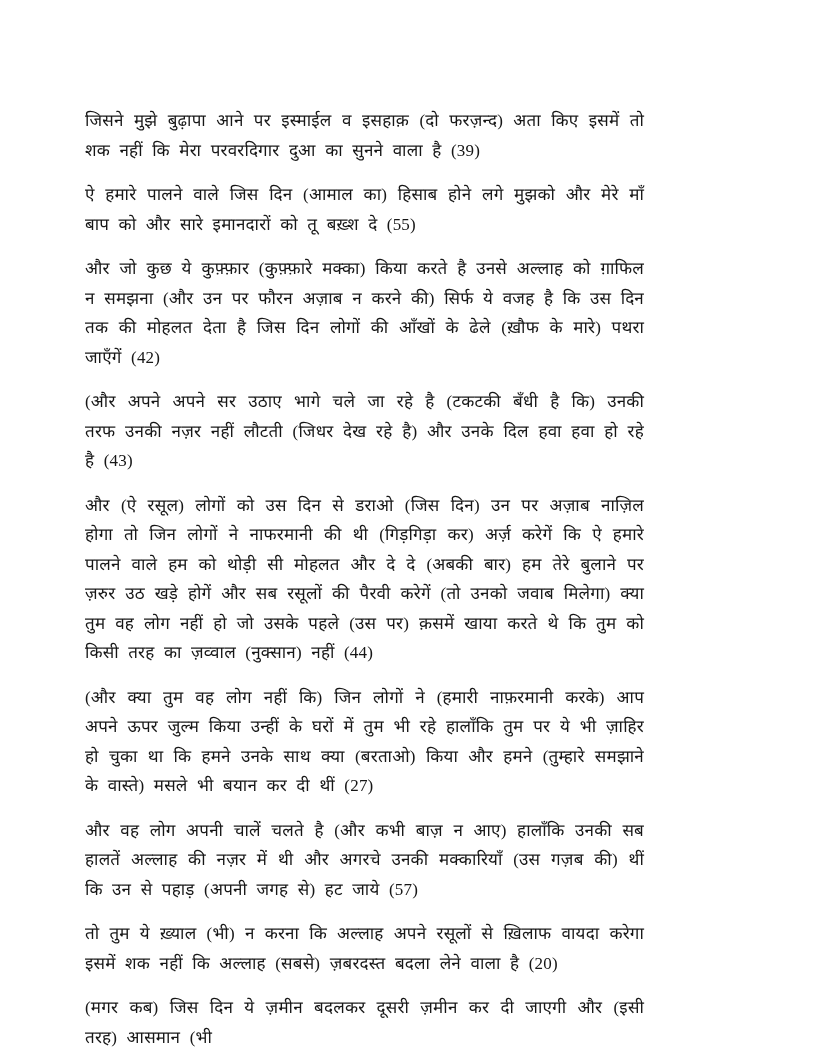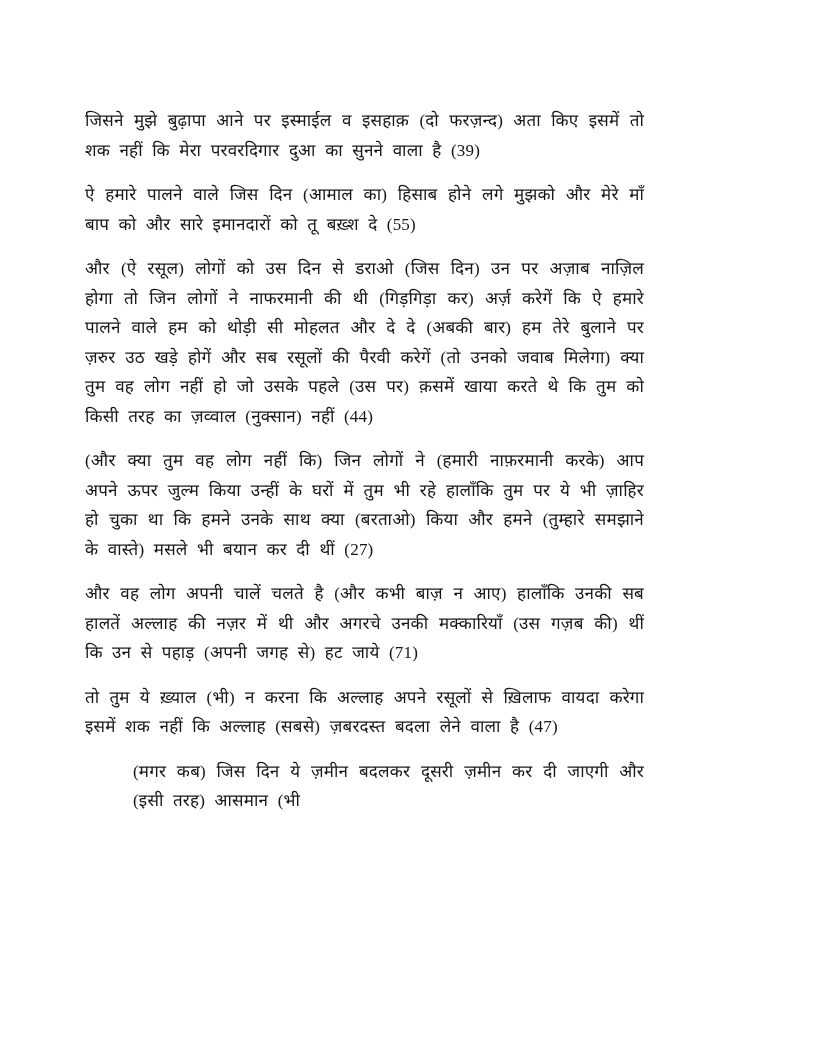--- a/index.html
+++ b/index.html
@@ -26,27 +26,28 @@
     font-size: 17px;
     line-height: 29.5px;
     text-align: justify;
     text-align-last: left;
     word-spacing: 5px;
     letter-spacing: 0.2px;
     color: #161616;
   }
   .verse-para:last-child {
     margin-bottom: 0;
-    margin-left: 48px;
   }
 </style>
 </head>
 <body>
 
 <main class="page">
   <p class="verse-para">जिसने मुझे बुढ़ापा आने पर इस्माईल व इसहाक़ (दो फरज़न्द) अता किए इसमें तो शक नहीं कि मेरा परवरदिगार दुआ का सुनने वाला है (39)</p>
   <p class="verse-para">ऐ हमारे पालने वाले जिस दिन (आमाल का) हिसाब होने लगे मुझको और मेरे माँ बाप को और सारे इमानदारों को तू बख़्श दे (55)</p>
+  <p class="verse-para">और जो कुछ ये कुफ़्फ़ार (कुफ़्फ़ारे मक्का) किया करते है उनसे अल्लाह को ग़ाफिल न समझना (और उन पर फौरन अज़ाब न करने की) सिर्फ ये वजह है कि उस दिन तक की मोहलत देता है जिस दिन लोगों की आँखों के ढेले (ख़ौफ के मारे) पथरा जाएँगें (42)</p>
+  <p class="verse-para">(और अपने अपने सर उठाए भागे चले जा रहे है (टकटकी बँधी है कि) उनकी तरफ उनकी नज़र नहीं लौटती (जिधर देख रहे है) और उनके दिल हवा हवा हो रहे है (43)</p>
   <p class="verse-para">और (ऐ रसूल) लोगों को उस दिन से डराओ (जिस दिन) उन पर अज़ाब नाज़िल होगा तो जिन लोगों ने नाफरमानी की थी (गिड़गिड़ा कर) अर्ज़ करेगें कि ऐ हमारे पालने वाले हम को थोड़ी सी मोहलत और दे दे (अबकी बार) हम तेरे बुलाने पर ज़रुर उठ खड़े होगें और सब रसूलों की पैरवी करेगें (तो उनको जवाब मिलेगा) क्या तुम वह लोग नहीं हो जो उसके पहले (उस पर) क़समें खाया करते थे कि तुम को किसी तरह का ज़व्वाल (नुक्सान) नहीं (44)</p>
   <p class="verse-para">(और क्या तुम वह लोग नहीं कि) जिन लोगों ने (हमारी नाफ़रमानी करके) आप अपने ऊपर जुल्म किया उन्हीं के घरों में तुम भी रहे हालाँकि तुम पर ये भी ज़ाहिर हो चुका था कि हमने उनके साथ क्या (बरताओ) किया और हमने (तुम्हारे समझाने के वास्ते) मसले भी बयान कर दी थीं (27)</p>
-  <p class="verse-para">और वह लोग अपनी चालें चलते है (और कभी बाज़ न आए) हालाँकि उनकी सब हालतें अल्लाह की नज़र में थी और अगरचे उनकी मक्कारियाँ (उस गज़ब की) थीं कि उन से पहाड़ (अपनी जगह से) हट जाये (71)</p>
-  <p class="verse-para">तो तुम ये ख़्याल (भी) न करना कि अल्लाह अपने रसूलों से ख़िलाफ वायदा करेगा इसमें शक नहीं कि अल्लाह (सबसे) ज़बरदस्त बदला लेने वाला है (47)</p>
+  <p class="verse-para">और वह लोग अपनी चालें चलते है (और कभी बाज़ न आए) हालाँकि उनकी सब हालतें अल्लाह की नज़र में थी और अगरचे उनकी मक्कारियाँ (उस गज़ब की) थीं कि उन से पहाड़ (अपनी जगह से) हट जाये (57)</p>
+  <p class="verse-para">तो तुम ये ख़्याल (भी) न करना कि अल्लाह अपने रसूलों से ख़िलाफ वायदा करेगा इसमें शक नहीं कि अल्लाह (सबसे) ज़बरदस्त बदला लेने वाला है (20)</p>
   <p class="verse-para">(मगर कब) जिस दिन ये ज़मीन बदलकर दूसरी ज़मीन कर दी जाएगी और (इसी तरह) आसमान (भी</p>
 </main>
 
 </body></html>

